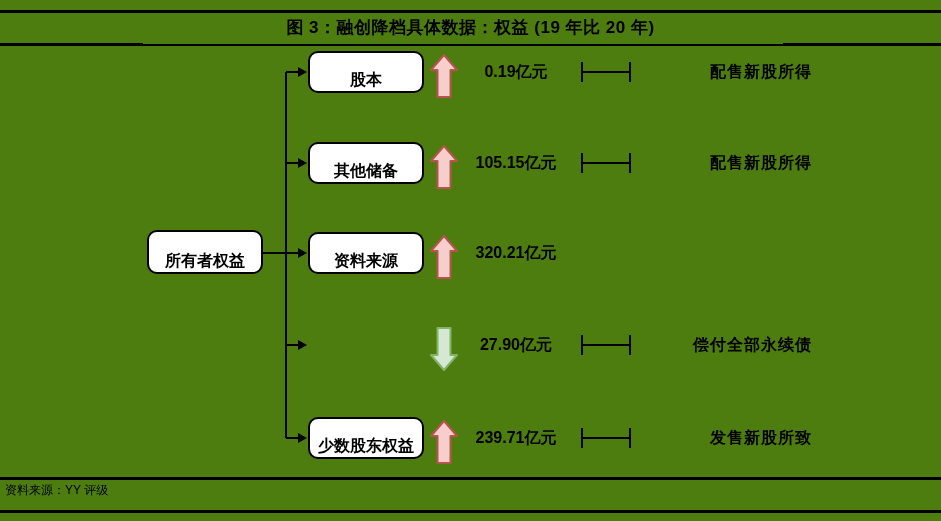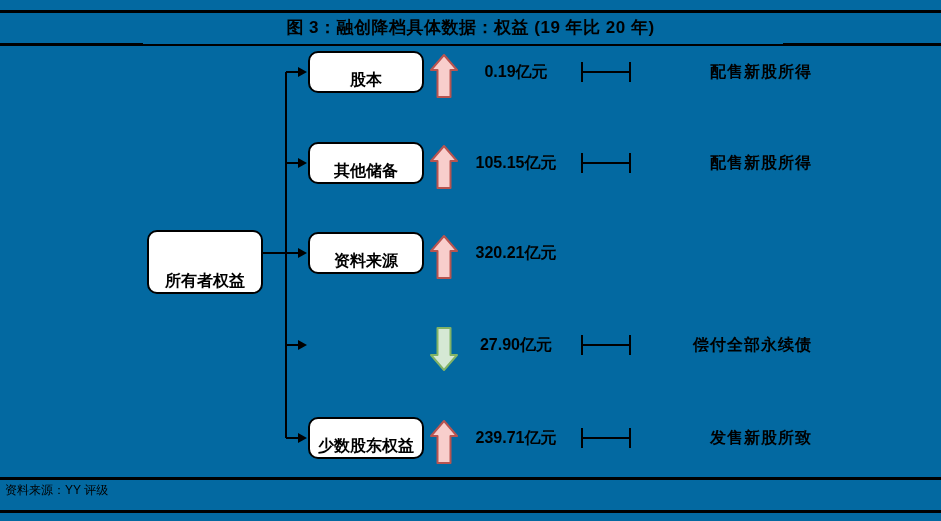--- a/index.html
+++ b/index.html
@@ -1,39 +1,39 @@
 <!DOCTYPE html>
 <html style="--increase-fill: #f8cecc; --increase-stroke: #b85450; --decrease-fill: #d5e8d4; --decrease-stroke: #82b366; --line: #000000;"><head>
 <meta charset="utf-8">
 <style>
   * { margin:0; padding:0; box-sizing:border-box; }
   html,body { background:#ffffff; }
   body { font-family:"Liberation Sans", sans-serif; color:#000; }
-  .page { position:relative; width:941px; height:521px; background:#0369a1; overflow:hidden; }
+  .page { position:relative; width:941px; height:521px; background:#4d7c0f; overflow:hidden; }
 
   .rule { position:absolute; left:0; width:941px; background:#000; }
   .top-rule { top:10px; height:3px; }
   .title-underline-base { top:44px; height:2px; }
   .title-underline-left { position:absolute; left:0; top:43px; width:143px; height:3px; background:#000; }
   .title-underline-right { position:absolute; left:783px; top:43px; width:158px; height:3px; background:#000; }
   .source-rule-top { top:477px; height:3px; }
   .source-rule-bottom { top:510px; height:3px; }
 
   .page-title { position:absolute; left:0; top:16px; width:941px; text-align:center;
                 font-size:17px; font-weight:bold; letter-spacing:0.5px; }
 
   .diagram { position:absolute; left:0; top:46px; width:941px; height:430px; }
   .connectors { position:absolute; left:0; top:0; width:941px; height:430px; }
   .connectors path, .connectors line { stroke:#000; stroke-width:2; fill:none; }
   .connectors polygon { fill:#000; stroke:none; }
 
   .node-box { position:absolute; display:flex; align-items:flex-end; justify-content:center;
               border:2px solid #000; border-radius:10px; background:#fff;
               font-size:16px; font-weight:bold; }
-  .parent-box { left:147px; top:184px; width:116px; height:64px; }
+  .parent-box { left:147px; top:184px; width:116px; height:44px; }
   .child-box  { left:308px; width:116px; height:42px; }
 
   .arrow { position:absolute; left:430px; width:28px; height:44px; }
   .arrow polygon { stroke-width:2; stroke-linejoin:round; }
   .arrow-up polygon { fill:var(--increase-fill,#f8cecc); stroke:var(--increase-stroke,#b85450); }
   .arrow-down { transform:rotate(180deg); }
   .arrow-down polygon { fill:var(--decrease-fill,#d5e8d4); stroke:var(--decrease-stroke,#82b366); }
 
   .value { position:absolute; left:468px; width:96px; text-align:center;
            font-size:16px; font-weight:bold; line-height:20px; white-space:nowrap; }

